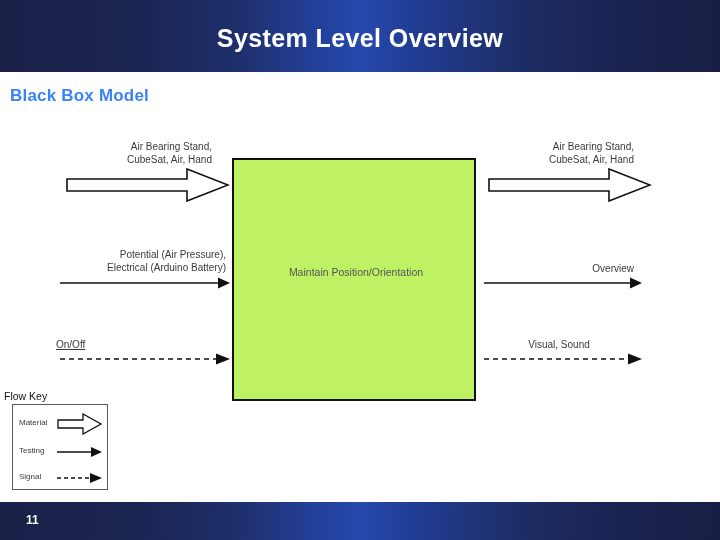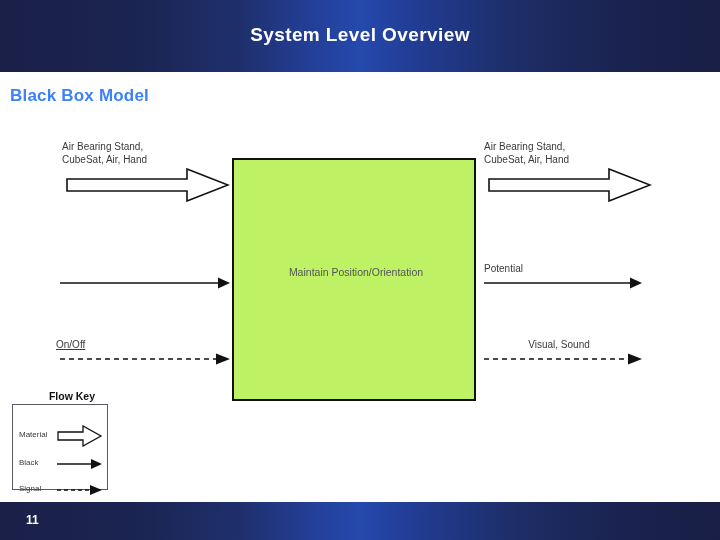--- a/index.html
+++ b/index.html
@@ -16,21 +16,21 @@
   .header{
     position:absolute;left:0;top:0;width:720px;height:72px;
     background:linear-gradient(90deg,
       #1a2048 0%, #1b2450 18%, #1e2f6b 33%, #23409a 44%,
       #2549ad 50%, #213c92 58%, #1d2d66 72%, #1a2350 86%, #181e44 100%);
   }
   .header-title{
     position:absolute;left:0;top:24px;width:720px;
     text-align:center;
     color:#ffffff;
-    font-size:19px;
+    font-size:25px;
     font-weight:bold;
     letter-spacing:0.4px;
     font-family:"Liberation Sans", sans-serif;
   }
 
   
   .footer{
     position:absolute;left:0;top:502px;width:720px;height:48px;
     background:linear-gradient(90deg,
       #1a2048 0%, #1b2450 18%, #1e2f6b 33%, #23409a 44%,
@@ -62,49 +62,49 @@
     font-size:10.5px;
     line-height:14px;
   }
 
   
   .flow-label{
     position:absolute;
     color:#3a3a3a;
     font-size:10px;
     line-height:13px;
-    text-align:left;
+    text-align:right;
     white-space:nowrap;
   }
 
   
   .block-arrow{position:absolute;}
   .block-arrow svg{display:block;}
 
   
   .thin-arrow{position:absolute;}
   .thin-arrow svg{display:block;}
 
   
   .dashed-arrow{position:absolute;}
   .dashed-arrow svg{display:block;}
 
   
   .flow-key-title{
-    position:absolute;left:22px;top:390px;width:100px;
-    text-align:center;
-    font-size:10.5px;font-weight:bold;color:#111;
+    position:absolute;left:4px;top:390px;width:100px;
+    text-align:left;
+    font-size:10.5px;font-weight:normal;color:#111;
   }
   .flow-key-box{
     position:absolute;left:12px;top:404px;width:96px;height:86px;
     border:1px solid #555a66;
     background:#ffffff;
     box-sizing:border-box;
   }
-  .key-row{position:absolute;left:0;width:96px;height:24px;margin-top:12px;}
+  .key-row{position:absolute;left:0;width:96px;height:24px;}
   .key-label{
     position:absolute;left:6px;top:5px;
     font-size:8px;color:#3a3a3a;
   }
   .key-art{position:absolute;left:44px;top:0;}
   .key-art svg{display:block;}
 </style>
 </head>
 <body>
 
@@ -125,20 +125,24 @@
   <div class="flow-label" style="left:62px;top:140px;width:150px;">
     <div>Air Bearing Stand,</div>
     <div>CubeSat, Air, Hand</div>
   </div>
   <div class="block-arrow" style="left:66px;top:168px;">
     <svg width="164" height="34" viewBox="0 0 164 34">
       <path d="M1,11 L121,11 L121,1 L162,17 L121,33 L121,23 L1,23 Z" fill="#ffffff" stroke="#111111" stroke-width="1.6" stroke-linejoin="miter"></path>
     </svg>
   </div>
 
+  <div class="flow-label" style="left:56px;top:248px;width:170px;">
+    <div>Potential (Air Pressure),</div>
+    <div>Electrical (Arduino Battery)</div>
+  </div>
   <div class="thin-arrow" style="left:60px;top:276px;">
     <svg width="172" height="14" viewBox="0 0 172 14">
       <line x1="0" y1="7" x2="158" y2="7" stroke="#111111" stroke-width="1.3"></line>
       <path d="M158,1.5 L170,7 L158,12.5 Z" fill="#111111"></path>
     </svg>
   </div>
 
   <div class="flow-label" style="left:56px;top:338px;width:80px;text-align:left;text-decoration:underline;">
     <div>On/Off</div>
   </div>
@@ -153,21 +157,21 @@
     <div>Air Bearing Stand,</div>
     <div>CubeSat, Air, Hand</div>
   </div>
   <div class="block-arrow" style="left:488px;top:168px;">
     <svg width="164" height="34" viewBox="0 0 164 34">
       <path d="M1,11 L121,11 L121,1 L162,17 L121,33 L121,23 L1,23 Z" fill="#ffffff" stroke="#111111" stroke-width="1.6" stroke-linejoin="miter"></path>
     </svg>
   </div>
 
   <div class="flow-label" style="left:484px;top:262px;width:150px;">
-    <div>Potential</div>
+    <div>Overview</div>
   </div>
   <div class="thin-arrow" style="left:484px;top:276px;">
     <svg width="160" height="14" viewBox="0 0 160 14">
       <line x1="0" y1="7" x2="146" y2="7" stroke="#111111" stroke-width="1.3"></line>
       <path d="M146,1.5 L158,7 L146,12.5 Z" fill="#111111"></path>
     </svg>
   </div>
 
   <div class="flow-label" style="left:484px;top:338px;width:150px;text-align:center;">
     <div>Visual, Sound</div>
@@ -185,21 +189,21 @@
     <div class="key-row" style="top:8px;">
       <span class="key-label">Material</span>
       <span class="key-art">
         <svg width="46" height="22" viewBox="0 0 46 22">
           <path d="M1,7 L26,7 L26,1 L44,11 L26,21 L26,15 L1,15 Z" fill="#ffffff" stroke="#111111" stroke-width="1.3" stroke-linejoin="miter"></path>
         </svg>
       </span>
     </div>
 
     <div class="key-row" style="top:36px;">
-      <span class="key-label">Black</span>
+      <span class="key-label">Testing</span>
       <span class="key-art" style="top:5px;">
         <svg width="46" height="12" viewBox="0 0 46 12">
           <line x1="0" y1="6" x2="34" y2="6" stroke="#111111" stroke-width="1.5"></line>
           <path d="M34,1 L45,6 L34,11 Z" fill="#111111"></path>
         </svg>
       </span>
     </div>
 
     <div class="key-row" style="top:62px;">
       <span class="key-label">Signal</span>

